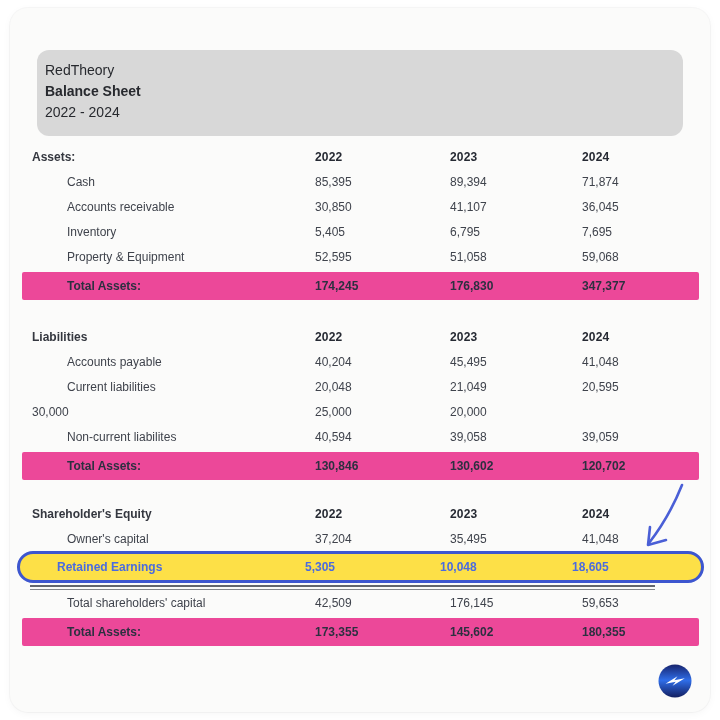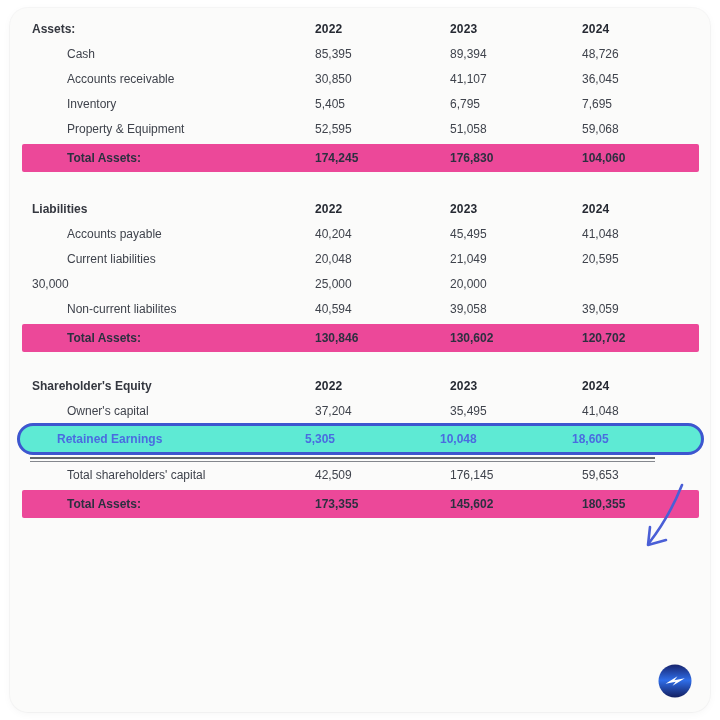--- a/index.html
+++ b/index.html
@@ -24,50 +24,55 @@
   .year { font-weight:bold; color:#262a33; letter-spacing:0.2px; }
 
   .total-band { margin:3px 11px 0 12px; height:28px; border-radius:2px;
     background:#ec4899; display:flex; align-items:center; }
   .total-band .row { height:28px; padding-left:10px; width:100%;
     font-weight:bold; color:#2c3040; }
 
   .gap24 { height:24px; } .gap21 { height:21px; } .gap8 { height:8px; }
 
   .pill { margin:0 6px 0 7px; height:32px; border:3px solid #3d56cf;
-    border-radius:16px; background:#5eead4; display:flex; align-items:center; }
+    border-radius:16px; background:#fde047; display:flex; align-items:center; }
   .pill .row { height:26px; padding-left:2px; width:100%;
     font-weight:bold; color:#4a6be0; }
   .pill .row .indent { padding-left:35px; }
 
   .double-rule { margin:2px 0 0 20px; width:625px; height:5px;
     border-top:2px solid #63666d; border-bottom:1px solid #84878d; }
 
   .arrow-wrap { position:absolute; left:625px; top:472px; width:55px; height:78px; }
   .logo-wrap { position:absolute; left:648px; top:656px; width:34px; height:34px; }
 </style>
 </head>
 <body>
 
 <div class="page">
   <div class="card">
 
+    <div class="header-card">
+      <div class="line">RedTheory</div>
+      <div class="line bold">Balance Sheet</div>
+      <div class="line">2022 - 2024</div>
+    </div>
 
     <div class="gap8"></div>
     <div class="row">
       <span class="section-title">Assets:</span>
       <span class="year">2022</span>
       <span class="year">2023</span>
       <span class="year">2024</span>
     </div>
     <div class="row">
       <span class="indent">Cash</span>
       <span>85,395</span>
       <span>89,394</span>
-      <span>48,726</span>
+      <span>71,874</span>
     </div>
     <div class="row">
       <span class="indent">Accounts receivable</span>
       <span>30,850</span>
       <span>41,107</span>
       <span>36,045</span>
     </div>
     <div class="row">
       <span class="indent">Inventory</span>
       <span>5,405</span>
@@ -78,21 +83,21 @@
       <span class="indent">Property &amp; Equipment</span>
       <span>52,595</span>
       <span>51,058</span>
       <span>59,068</span>
     </div>
     <div class="total-band">
       <div class="row">
         <span class="indent">Total Assets:</span>
         <span>174,245</span>
         <span>176,830</span>
-        <span>104,060</span>
+        <span>347,377</span>
       </div>
     </div>
 
     <div class="gap24"></div>
     <div class="row">
       <span class="section-title">Liabilities</span>
       <span class="year">2022</span>
       <span class="year">2023</span>
       <span class="year">2024</span>
     </div>

